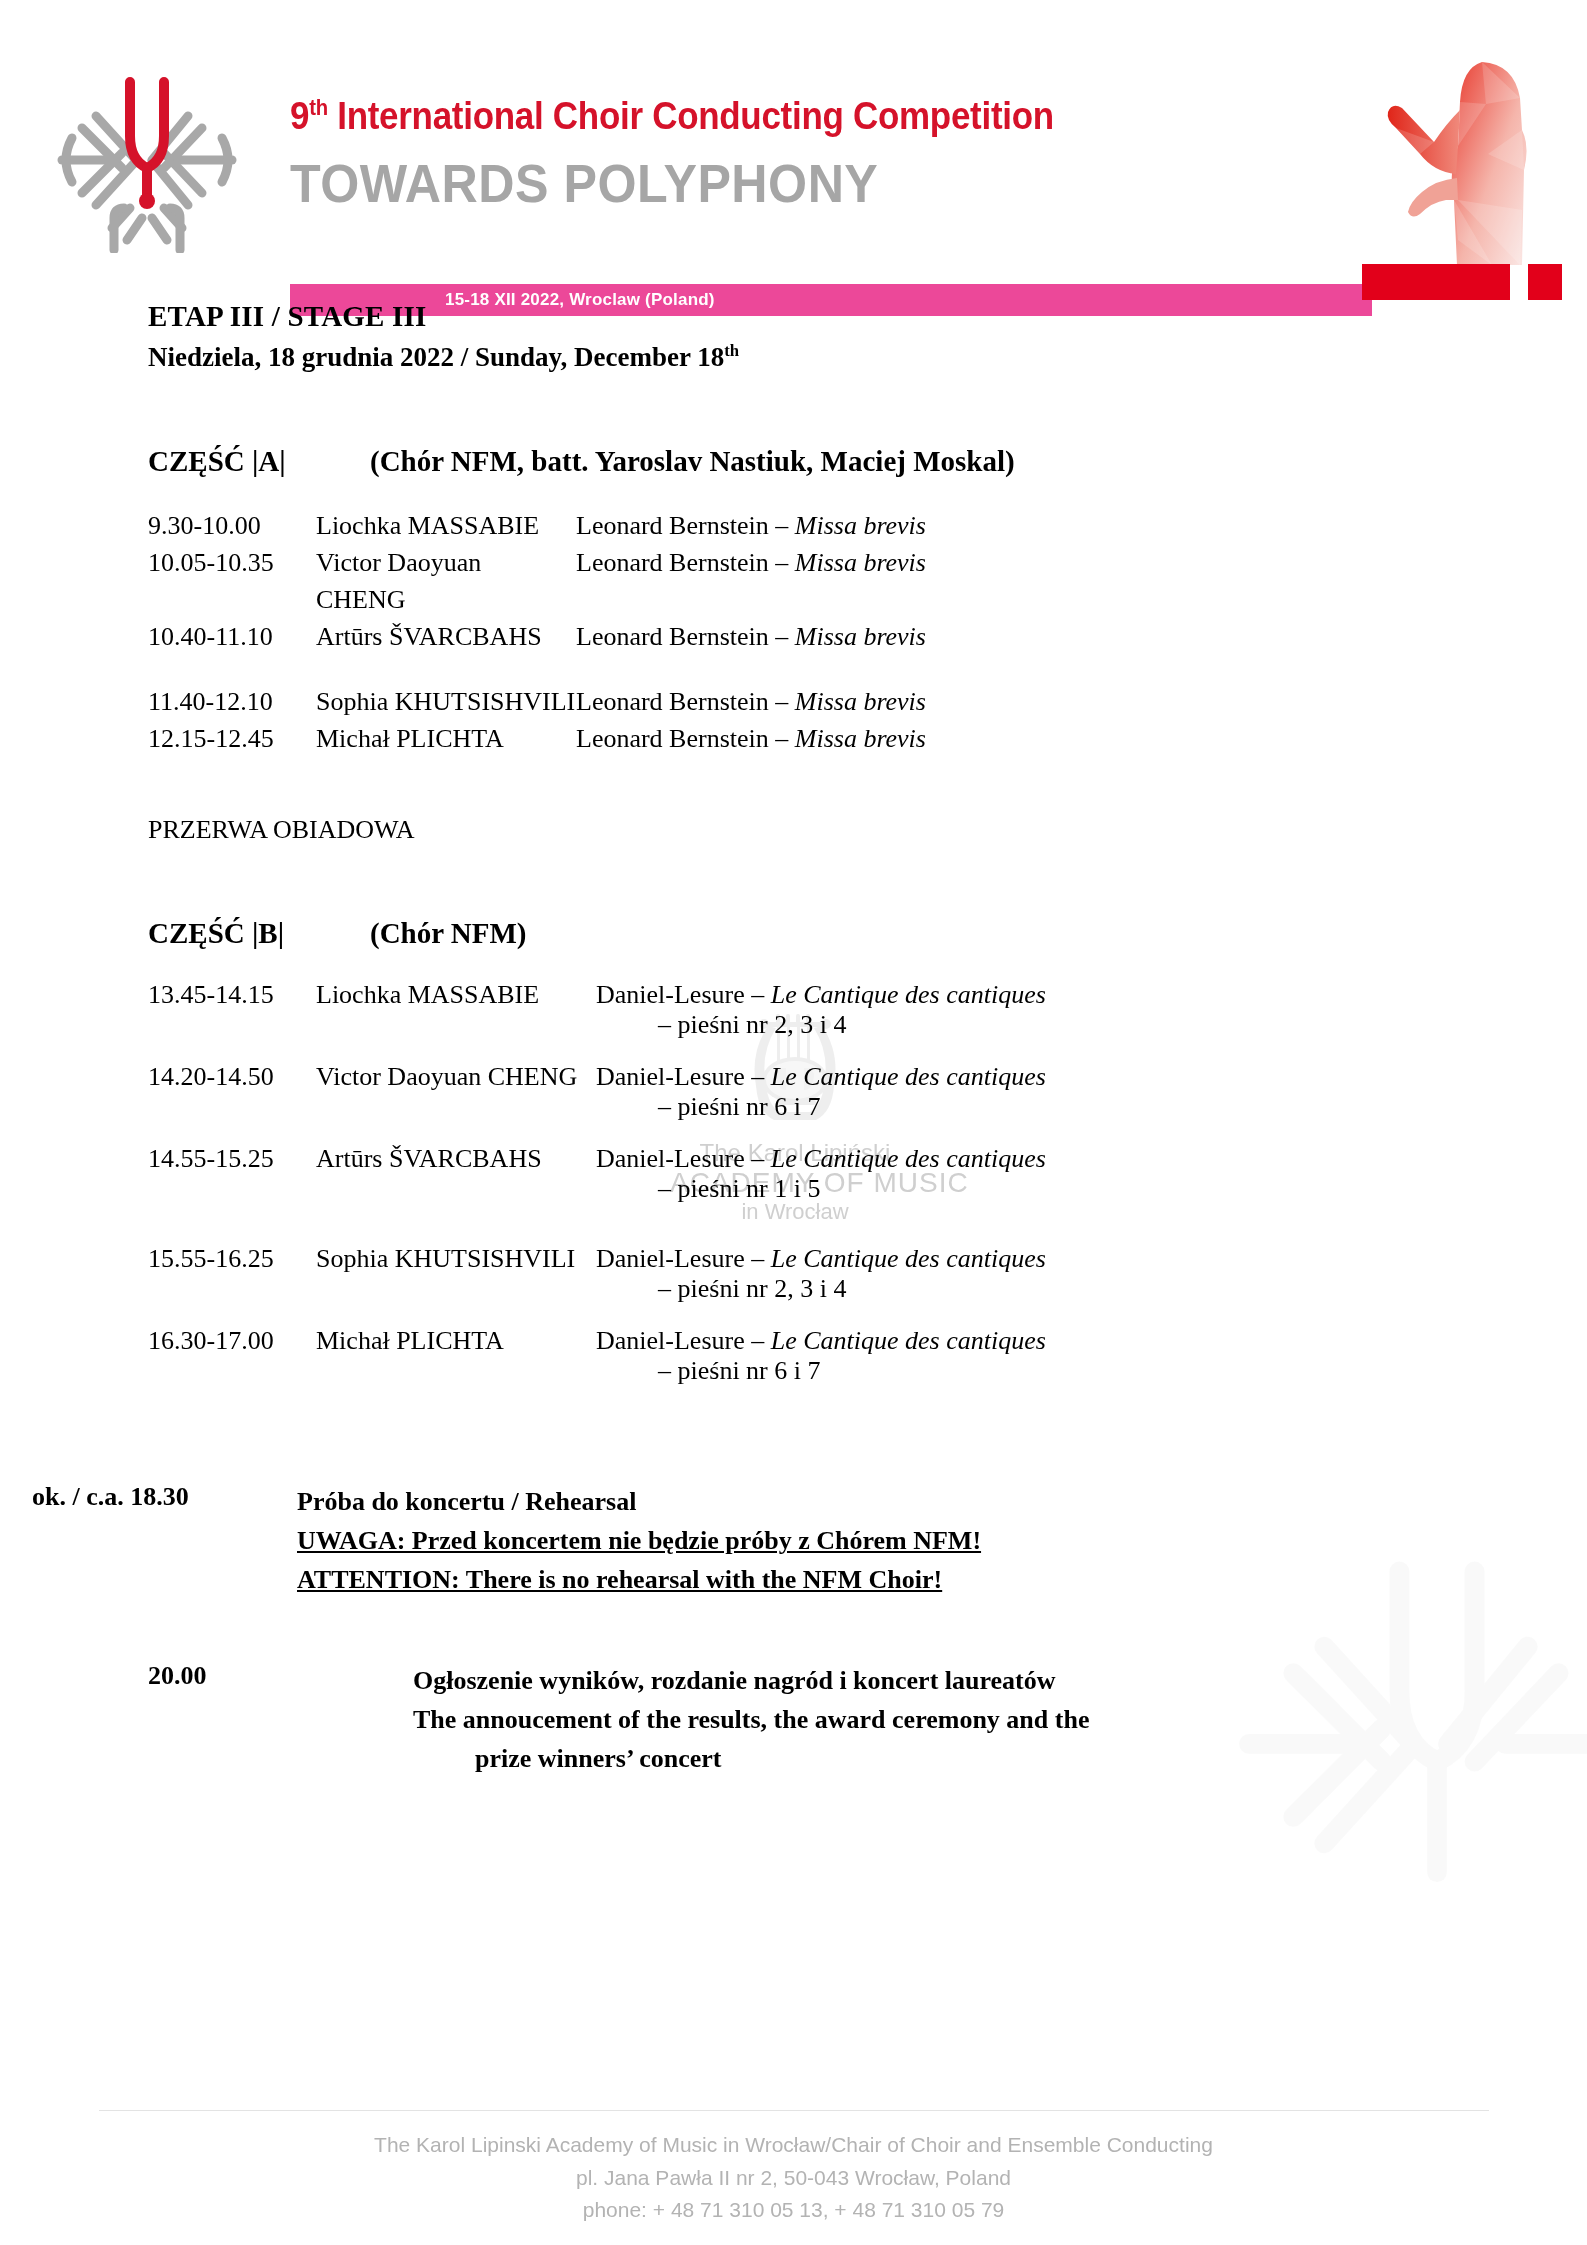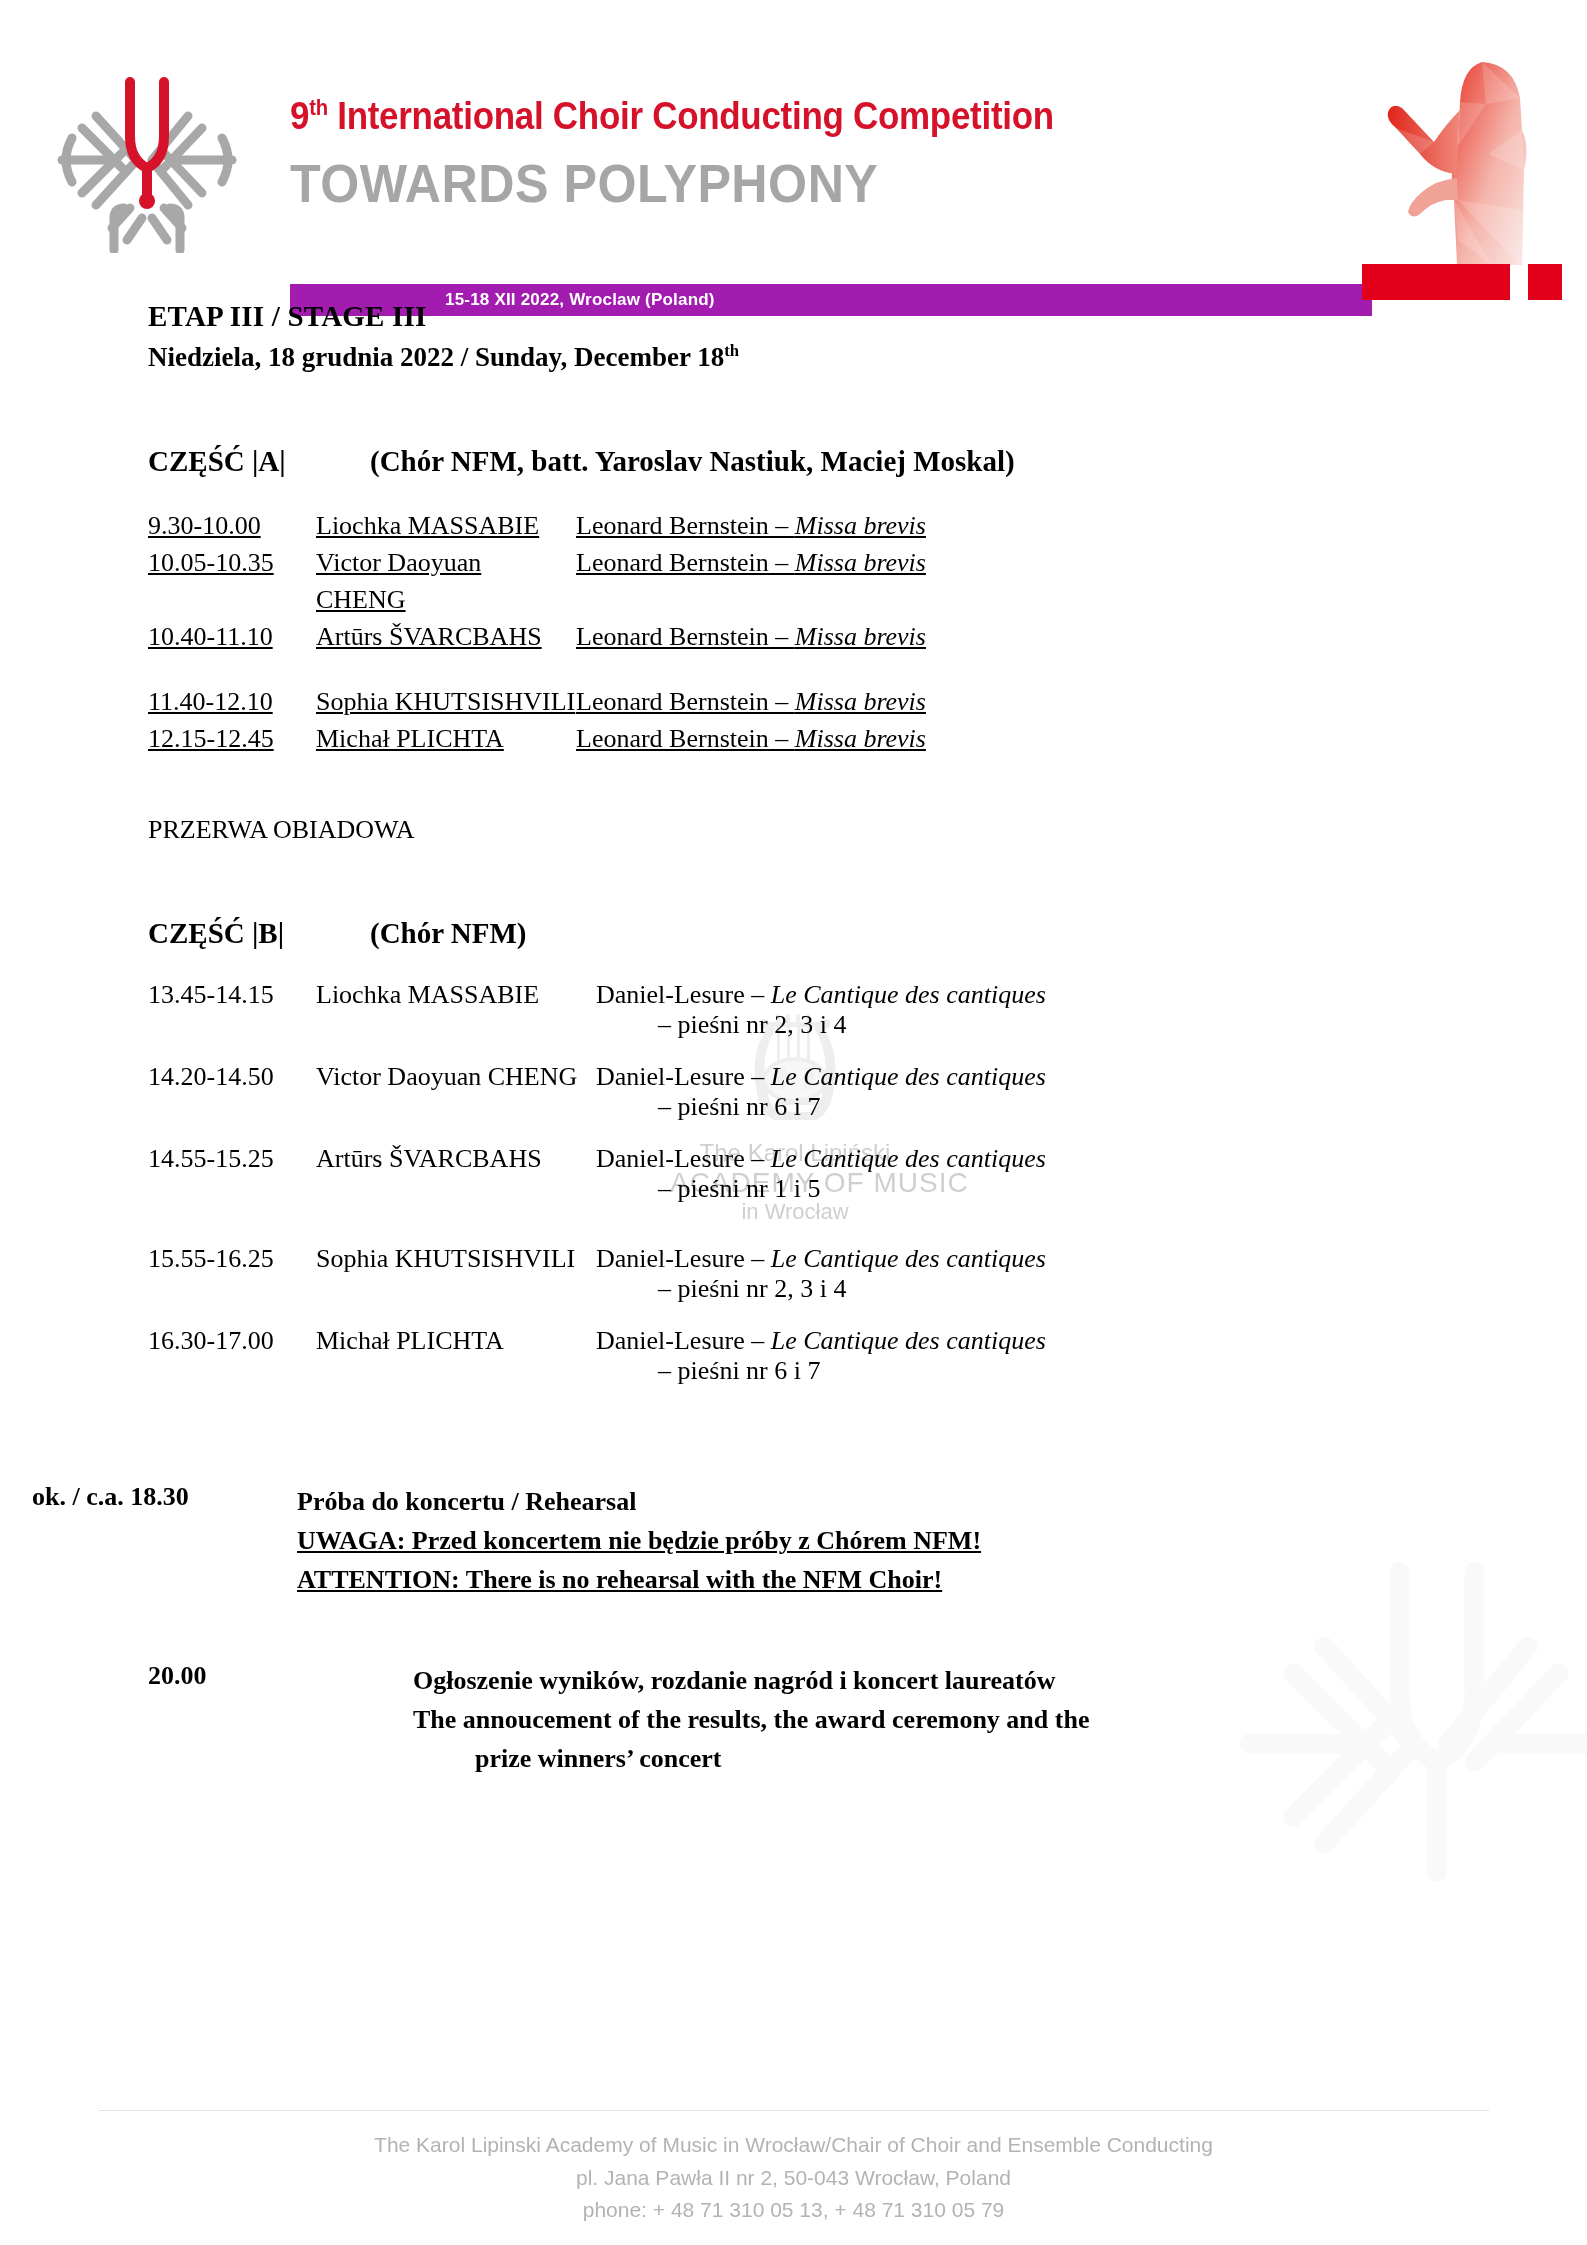--- a/index.html
+++ b/index.html
@@ -34,21 +34,21 @@
     font-family:"Liberation Sans", sans-serif;
     font-size:54px; font-weight:700;
     letter-spacing:0.5px;
     margin-top:14px;
     transform:scaleX(0.93); transform-origin:left center;
     white-space:nowrap;
   }
   .date-band {
     position:absolute; left:290px; top:284px;
     width:1082px; height:32px;
-    background:#a21caf;
+    background:#ec4899;
     color:#ffffff;
     font-family:"Liberation Sans", sans-serif;
     font-size:17px; font-weight:600;
     display:flex; align-items:center; justify-content:flex-start;
     padding-left:155px;
     box-sizing:border-box;
     letter-spacing:0.2px;
   }
   .conductor { position:absolute; right:25px; top:50px; width:200px; height:250px; }
 
@@ -71,21 +71,21 @@
 
   .stage-title { font-size:29px; font-weight:bold; letter-spacing:0.2px; }
   .stage-date { font-size:27px; font-weight:bold; margin-top:8px; }
   .stage-date sup { font-size:0.62em; vertical-align:super; }
 
   .part-head { margin-top:72px; display:flex; }
   .part-head .lbl { font-size:29px; font-weight:bold; width:222px; flex:none; }
   .part-head .ens { font-size:29px; font-weight:bold; }
 
   .rows { margin-top:30px; }
-  .row { display:flex; align-items:flex-start; line-height:1.42;text-decoration:underline; }
+  .row { display:flex; align-items:flex-start; line-height:1.42; }
   .row .time { font-size:26px; width:168px; flex:none; white-space:pre; }
   .row .name { font-size:26px; width:260px; flex:none; }
   .row .work { font-size:26px; }
   .row .work i { font-style:italic; }
   .gap-sm { height:28px; }
   .gap-md { height:18px; }
 
   .breaktext { font-size:26px; margin-top:58px; }
 
   .rowb { margin-top:22px; }

